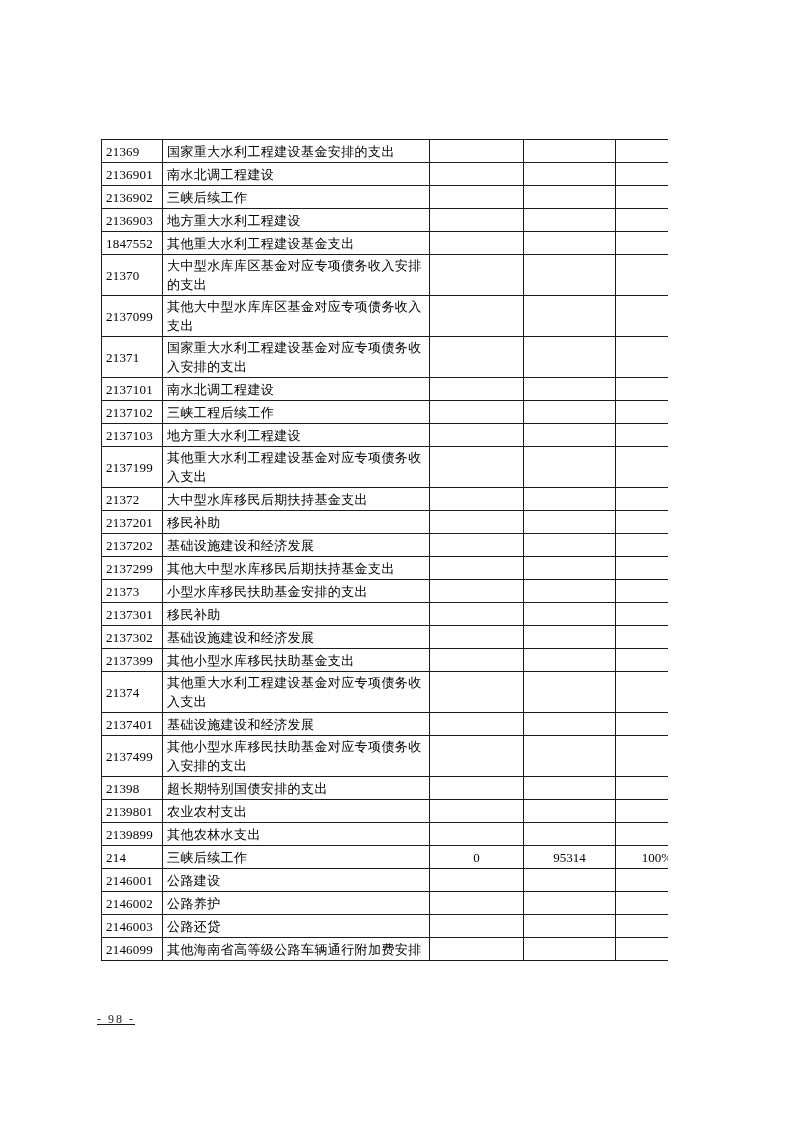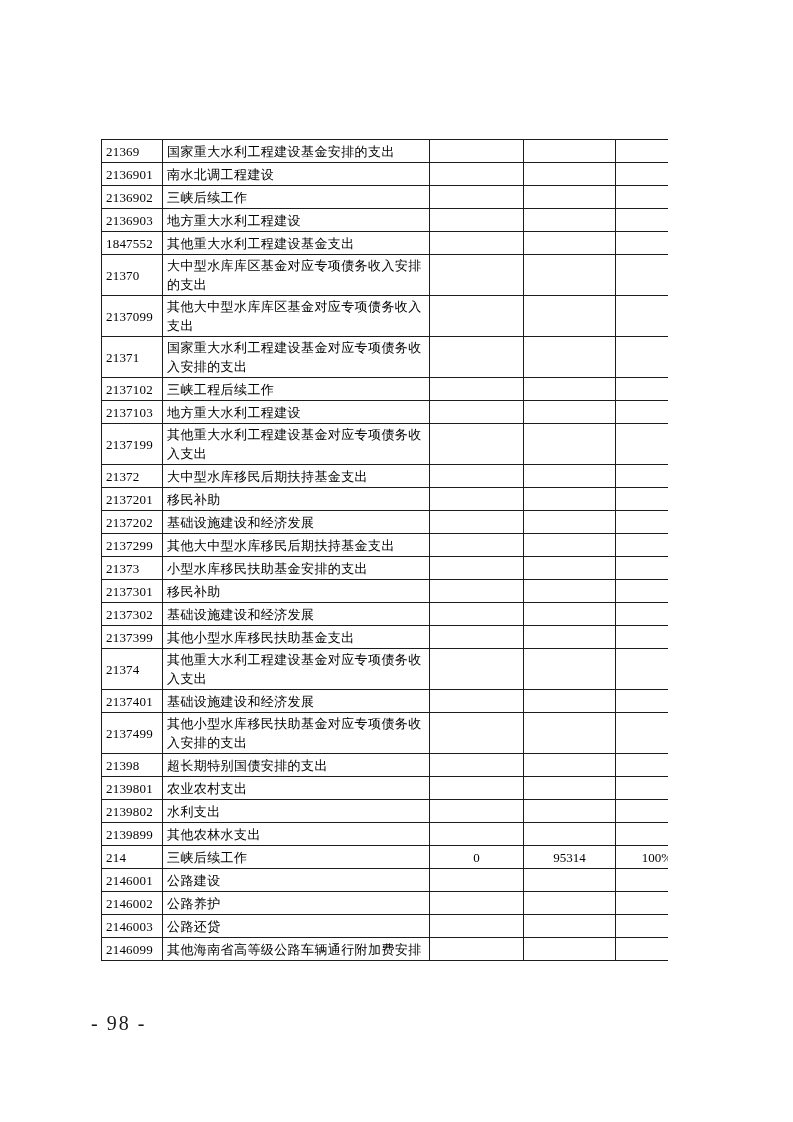--- a/index.html
+++ b/index.html
@@ -41,25 +41,26 @@
   }
   td.cell-name {
     letter-spacing: 0.4px;
   }
   td.cell-num {
     text-align: center;
     font-size: 13.5px;
   }
   .page-number {
     position: absolute;
-    left: 91px;
+    left: 97px;
     top: 1012px;
-    font-size: 20px;
+    font-size: 12px;
     letter-spacing: 2px;
     color: #1a1a1a;
+    text-decoration: underline;
   }
 </style>
 </head>
 <body>
 
 <div class="page">
 
   <table class="budget-table">
     <colgroup>
       <col style="width:61px">
@@ -119,20 +120,27 @@
           <td class="cell-num"></td>
         </tr>
         <tr>
           <td class="cell-code">21371</td>
           <td class="cell-name">国家重大水利工程建设基金对应专项债务收入安排的支出</td>
           <td class="cell-num"></td>
           <td class="cell-num"></td>
           <td class="cell-num"></td>
         </tr>
         <tr>
+          <td class="cell-code">2137101</td>
+          <td class="cell-name">南水北调工程建设</td>
+          <td class="cell-num"></td>
+          <td class="cell-num"></td>
+          <td class="cell-num"></td>
+        </tr>
+        <tr>
           <td class="cell-code">2137102</td>
           <td class="cell-name">三峡工程后续工作</td>
           <td class="cell-num"></td>
           <td class="cell-num"></td>
           <td class="cell-num"></td>
         </tr>
         <tr>
           <td class="cell-code">2137103</td>
           <td class="cell-name">地方重大水利工程建设</td>
           <td class="cell-num"></td>
@@ -226,27 +234,20 @@
         <tr>
           <td class="cell-code">21398</td>
           <td class="cell-name">超长期特别国债安排的支出</td>
           <td class="cell-num"></td>
           <td class="cell-num"></td>
           <td class="cell-num"></td>
         </tr>
         <tr>
           <td class="cell-code">2139801</td>
           <td class="cell-name">农业农村支出</td>
-          <td class="cell-num"></td>
-          <td class="cell-num"></td>
-          <td class="cell-num"></td>
-        </tr>
-        <tr>
-          <td class="cell-code">2139802</td>
-          <td class="cell-name">水利支出</td>
           <td class="cell-num"></td>
           <td class="cell-num"></td>
           <td class="cell-num"></td>
         </tr>
         <tr>
           <td class="cell-code">2139899</td>
           <td class="cell-name">其他农林水支出</td>
           <td class="cell-num"></td>
           <td class="cell-num"></td>
           <td class="cell-num"></td>

